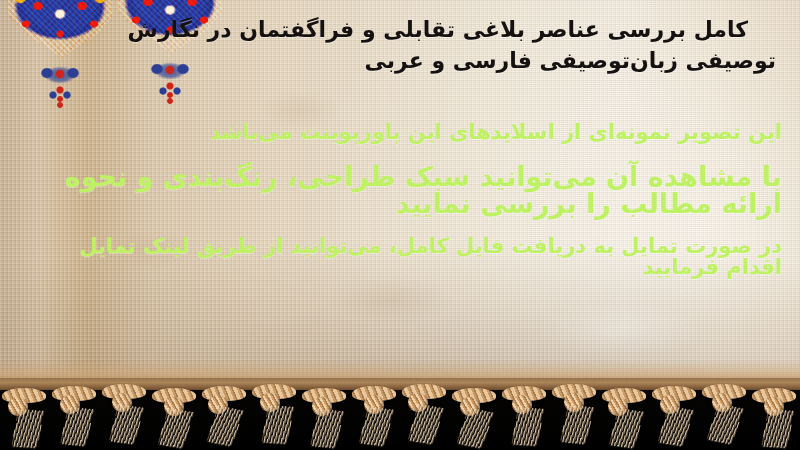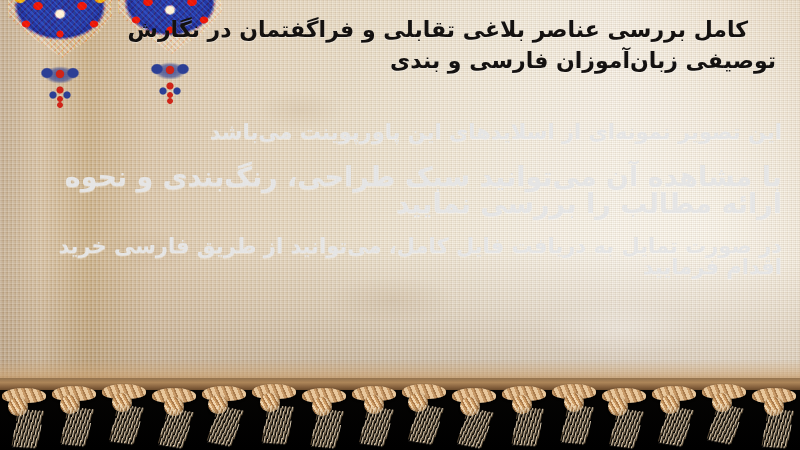--- a/index.html
+++ b/index.html
@@ -178,21 +178,21 @@
   .title .t-line{display:block;}
   .title .t-line.l1{ margin-right:28px; }
   .title .t-line.l2{ margin-right:0px; }
 
   .body-block{
     position:absolute;left:0;right:0;top:110px;
     padding:0 18px;
   }
   .b-line{
     display:block;
-    color:#e5e5e5;
+    color:#bef264;
     font-weight:700;
     line-height:1.0;
     text-shadow:0 1px 0 rgba(255,255,255,.3);
   }
   .b1{font-size:21px;margin-bottom:20px;}
   .b2{font-size:27px;margin-bottom:19px;}
   .b3{font-size:21px;}
 </style>
 </head>
 <body>
@@ -305,23 +305,23 @@
         <div class="cord"></div>
         <div class="ball" style="left: 12px;"></div>
         <div class="tassel" style="transform: rotate(4deg) skewX(-6deg);"></div>
       </div>
     </div>
 
   <div class="text-layer">
 
     <div class="title">
       <span class="t-line l1">کامل بررسی عناصر بلاغی تقابلی و فراگفتمان در نگارش</span>
-      <span class="t-line l2">توصیفی زبان‌آموزان فارسی و بندی</span>
+      <span class="t-line l2">توصیفی زبان‌توصیفی فارسی و عربی</span>
     </div>
 
     <div class="body-block">
       <span class="b-line b1">این تصویر نمونه‌ای از اسلایدهای این پاورپوینت می‌باشد</span>
       <span class="b-line b2">با مشاهده آن می‌توانید سبک طراحی، رنگ‌بندی و نحوه ارائه مطالب را بررسی نمایید</span>
-      <span class="b-line b3">در صورت تمایل به دریافت فایل کامل، می‌توانید از طریق فارسی خرید اقدام فرمایید</span>
+      <span class="b-line b3">در صورت تمایل به دریافت فایل کامل، می‌توانید از طریق لینک تمایل اقدام فرمایید</span>
     </div>
 
   </div>
 </div>
 
 </body></html>

